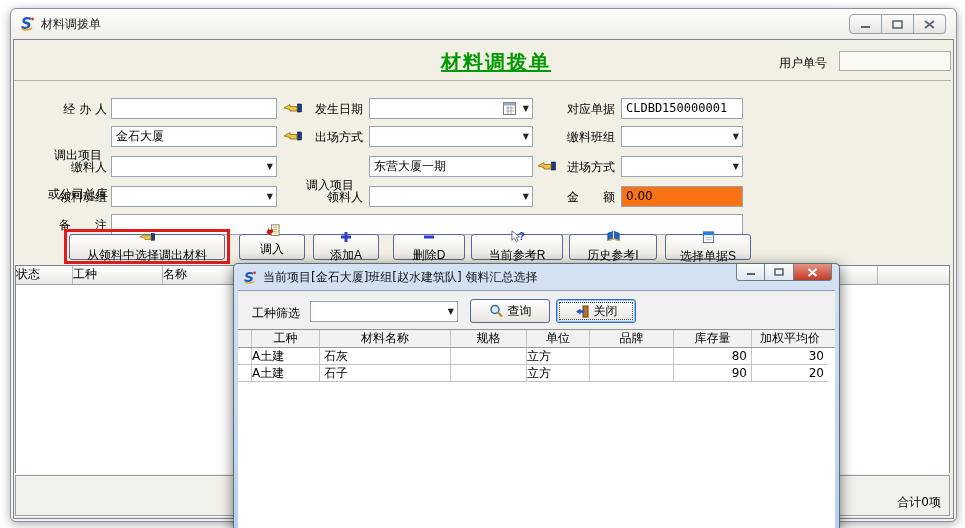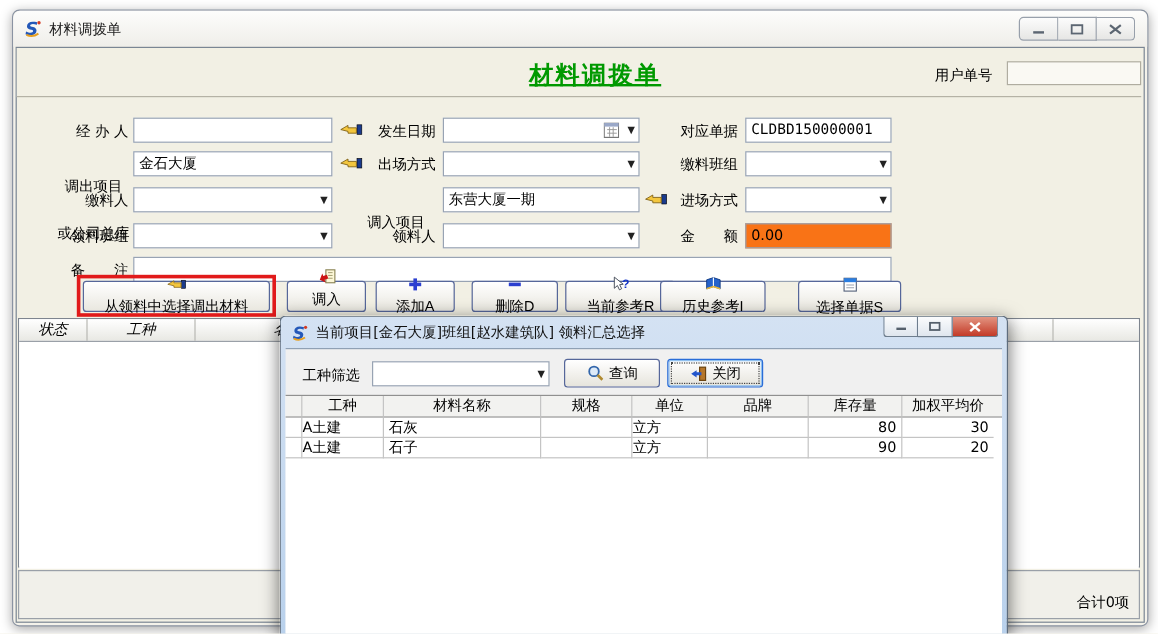--- a/index.html
+++ b/index.html
@@ -72,21 +72,21 @@
     border:3px solid #e11a1a;box-sizing:border-box;z-index:5;pointer-events:none;
   }
   
   .grid{
     position:absolute;left:4px;top:256px;width:935px;height:208px;
     border:1px solid #7e858f;background:#fff;box-sizing:border-box;
   }
   .grid-header{display:flex;height:18px;border-bottom:1px solid #9aa0a8;background:linear-gradient(#ffffff,#e8e8e3);}
   .gh{
     border-right:1px solid #b8b8b4;box-sizing:border-box;
-    text-align:center;line-height:17px;overflow:hidden;font-style:italic;
+    text-align:left;line-height:17px;overflow:hidden;
   }
   .footer{
     position:absolute;left:4px;top:466px;width:935px;height:41px;
     border:1px solid #9aa0a8;background:#f1f0ea;box-sizing:border-box;
     display:flex;align-items:flex-end;justify-content:flex-end;
     padding:0 8px 4px 0;
   }
   
   .popup{
     position:absolute;left:233px;top:263px;width:605px;height:265px;
@@ -293,21 +293,21 @@
         </svg></span>
     <span>删除D</span>
   </button>
   <button class="tbtn" style="left:460px;width:92px;">
     <span class="icon"><svg width="15" height="13" viewBox="0 0 16 14">
           <polygon points="2,1 2,11 4.8,8.6 6.6,12.4 8.6,11.4 6.8,7.8 10,7.4" fill="#fff" stroke="#3a4250" stroke-width="0.8"></polygon>
           <text x="9" y="11" font-size="11" font-weight="bold" fill="#1536c8">?</text>
         </svg></span>
     <span>当前参考R</span>
   </button>
-  <button class="tbtn" style="left:539px;width:88px;align-items:center;">
+  <button class="tbtn" style="left:558px;width:88px;align-items:center;">
     <span class="icon"><svg width="15" height="13" viewBox="0 0 16 13">
           <path d="M2 3 L8 1 L14 3 L14 11 L8 9 L2 11 Z" fill="#2563cc" stroke="#123a80" stroke-width="0.8"></path>
           <path d="M8 1 L8 9" stroke="#fff" stroke-width="1"></path>
           <path d="M2 11 L8 9 L14 11" stroke="#e8b83a" stroke-width="1.4" fill="none"></path>
         </svg></span>
     <span>历史参考I</span>
   </button>
   <button class="tbtn" style="left:654px;width:86px;">
     <span class="icon"><svg width="13" height="14" viewBox="0 0 14 14">
           <rect x="1.5" y="1.5" width="11" height="11.5" fill="#fff" stroke="#55627a"></rect>

